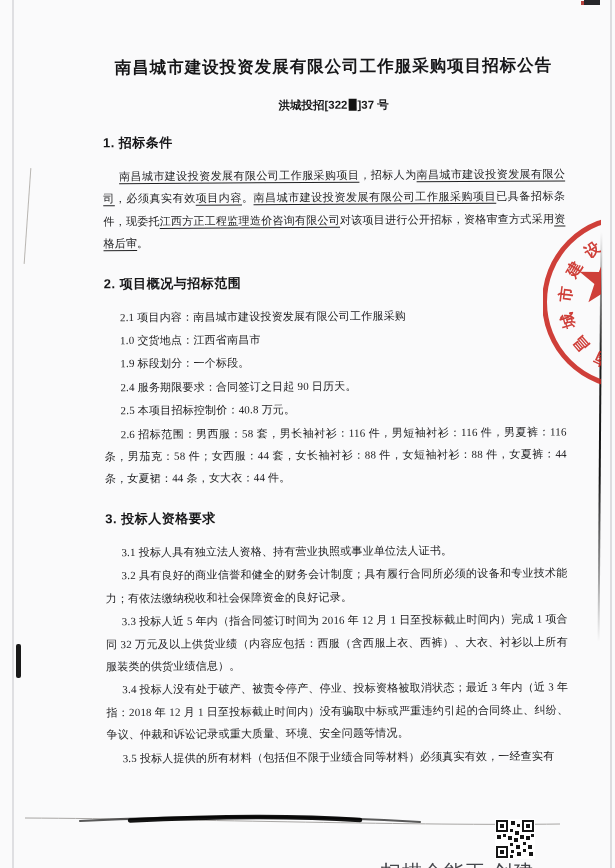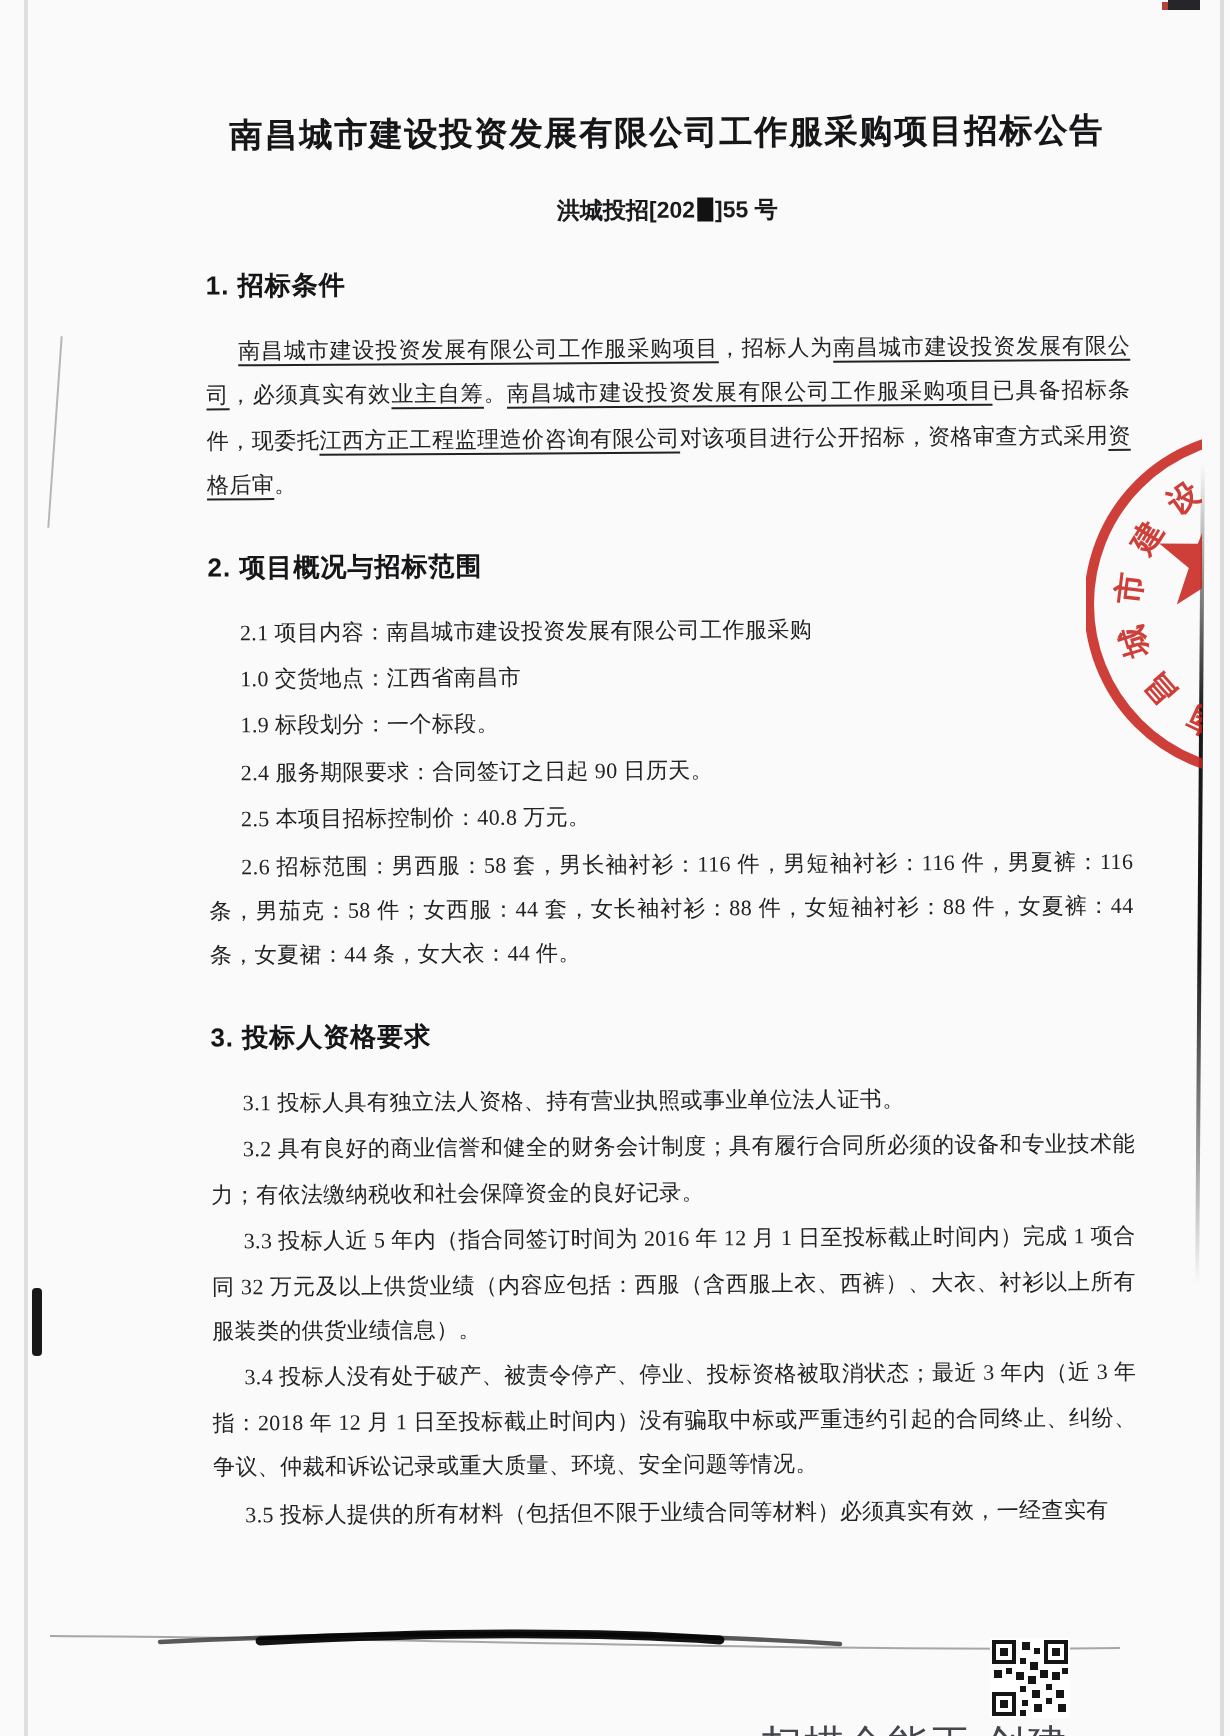--- a/index.html
+++ b/index.html
@@ -76,25 +76,25 @@
 <div class="crease"></div>
 <div class="ink-tick"></div>
 <div class="corner-mark-red"></div>
 <div class="corner-mark"></div>
 <div class="paper-right-edge"></div>
 
 <div class="doc">
   <div class="content">
     <h1 class="title">南昌城市建设投资发展有限公司工作服采购项目招标公告</h1>
     <div class="docno">
-      <span>洪城投招[202</span><span class="ink-blot"></span><span>]55 号</span>
+      <span>洪城投招[322</span><span class="ink-blot"></span><span>]37 号</span>
     </div>
     <div id="doc-sections">
         <div class="sec-h">1. 招标条件</div>
-        <p class="para"><span class="u">南昌城市建设投资发展有限公司工作服采购项目</span><span>，招标人为</span><span class="u">南昌城市建设投资发展有限公司</span><span>，必须真实有效</span><span class="u">业主自筹</span><span>。</span><span class="u">南昌城市建设投资发展有限公司工作服采购项目</span><span>已具备招标条件，现委托</span><span class="u">江西方正工程监理造价咨询有限公司</span><span>对该项目进行公开招标，资格审查方式采用</span><span class="u">资格后审</span><span>。</span></p>
+        <p class="para"><span class="u">南昌城市建设投资发展有限公司工作服采购项目</span><span>，招标人为</span><span class="u">南昌城市建设投资发展有限公司</span><span>，必须真实有效</span><span class="u">项目内容</span><span>。</span><span class="u">南昌城市建设投资发展有限公司工作服采购项目</span><span>已具备招标条件，现委托</span><span class="u">江西方正工程监理造价咨询有限公司</span><span>对该项目进行公开招标，资格审查方式采用</span><span class="u">资格后审</span><span>。</span></p>
         <div class="sec-h">2. 项目概况与招标范围</div>
         <p class="para"><span>2.1 项目内容：南昌城市建设投资发展有限公司工作服采购</span></p>
         <p class="para"><span>1.0 交货地点：江西省南昌市</span></p>
         <p class="para"><span>1.9 标段划分：一个标段。</span></p>
         <p class="para"><span>2.4 服务期限要求：合同签订之日起 90 日历天。</span></p>
         <p class="para"><span>2.5 本项目招标控制价：40.8 万元。</span></p>
         <p class="para"><span>2.6 招标范围：男西服：58 套，男长袖衬衫：116 件，男短袖衬衫：116 件，男夏裤：116 条，男茄克：58 件；女西服：44 套，女长袖衬衫：88 件，女短袖衬衫：88 件，女夏裤：44 条，女夏裙：44 条，女大衣：44 件。</span></p>
         <div class="sec-h">3. 投标人资格要求</div>
         <p class="para"><span>3.1 投标人具有独立法人资格、持有营业执照或事业单位法人证书。</span></p>
         <p class="para"><span>3.2 具有良好的商业信誉和健全的财务会计制度；具有履行合同所必须的设备和专业技术能力；有依法缴纳税收和社会保障资金的良好记录。</span></p>

